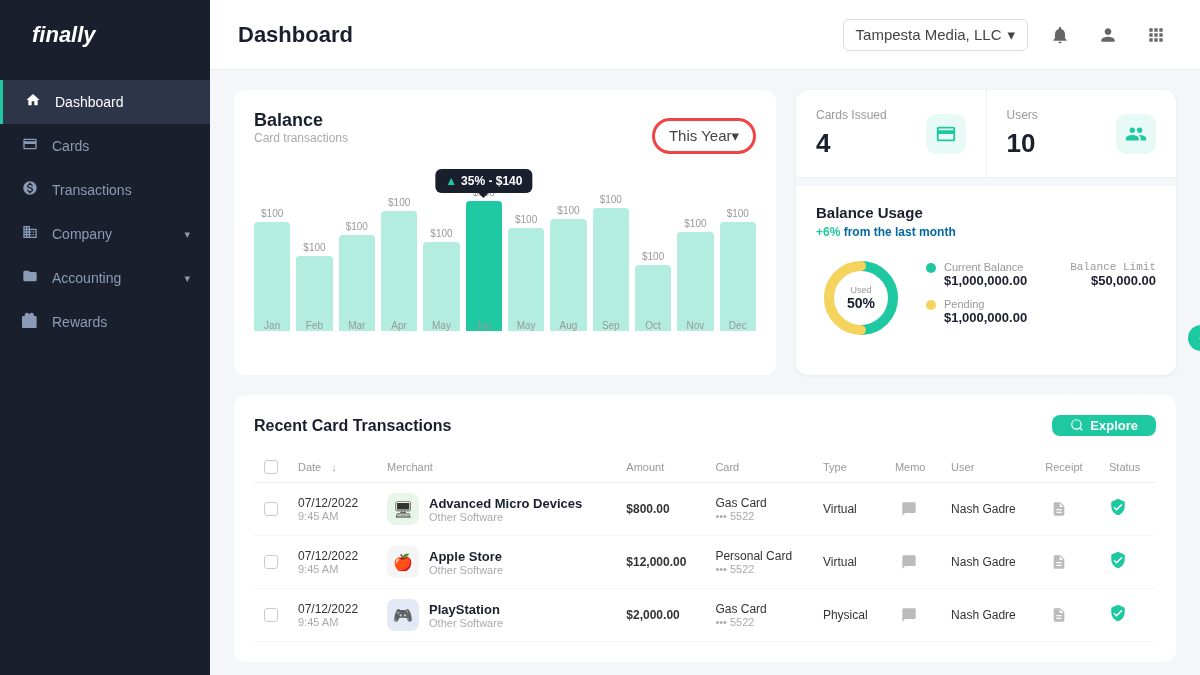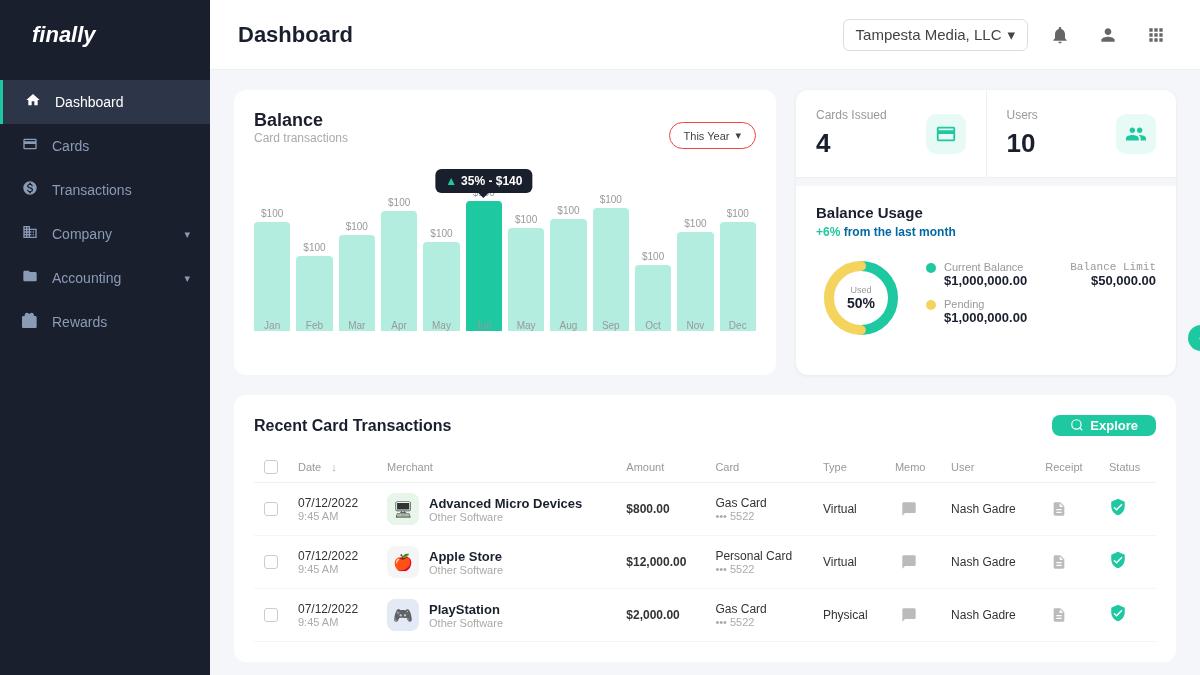--- a/index.html
+++ b/index.html
@@ -28,21 +28,21 @@
     
     .content { flex: 1; padding: 20px 24px; overflow-y: auto; display: grid; grid-template-columns: 1fr 380px; grid-template-rows: auto auto; gap: 20px; }
 
     
     .card { background: #fff; border-radius: 12px; padding: 20px; }
 
     
     .balance-card { grid-column: 1; grid-row: 1; }
     .balance-header { display: flex; align-items: center; justify-content: space-between; margin-bottom: 4px; }
     .balance-title { font-size: 18px; font-weight: 700; color: #1a1f2e; }
-    .year-selector { display: flex; align-items: center; gap: 6px; padding: 6px 14px; border: 1px solid #ef4444; border-radius: 20px; cursor: pointer; font-size: 11px; color: #444; }
+    .year-selector { display: flex; align-items: center; padding: 6px 14px; border: 3px solid #ef4444; border-radius: 20px; cursor: pointer; font-size: 15px; color: #444; }
     .balance-subtitle { font-size: 12px; color: #aaa; margin-bottom: 16px; }
 
     
     .chart-area { position: relative; height: 190px; display: flex; align-items: flex-end; gap: 0; }
     .chart-bars { display: flex; align-items: flex-end; gap: 6px; width: 100%; height: 100%; padding-bottom: 24px; }
     .bar-wrap { display: flex; flex-direction: column; align-items: center; flex: 1; height: 100%; justify-content: flex-end; position: relative; }
     .bar-label-top { font-size: 10px; color: #999; margin-bottom: 3px; }
     .bar { border-radius: 4px 4px 0 0; width: 100%; background: #b2ede0; }
     .bar.active { background: #1ec8a0; }
     .bar-label { font-size: 10px; color: #999; margin-top: 5px; position: absolute; bottom: 0; }

